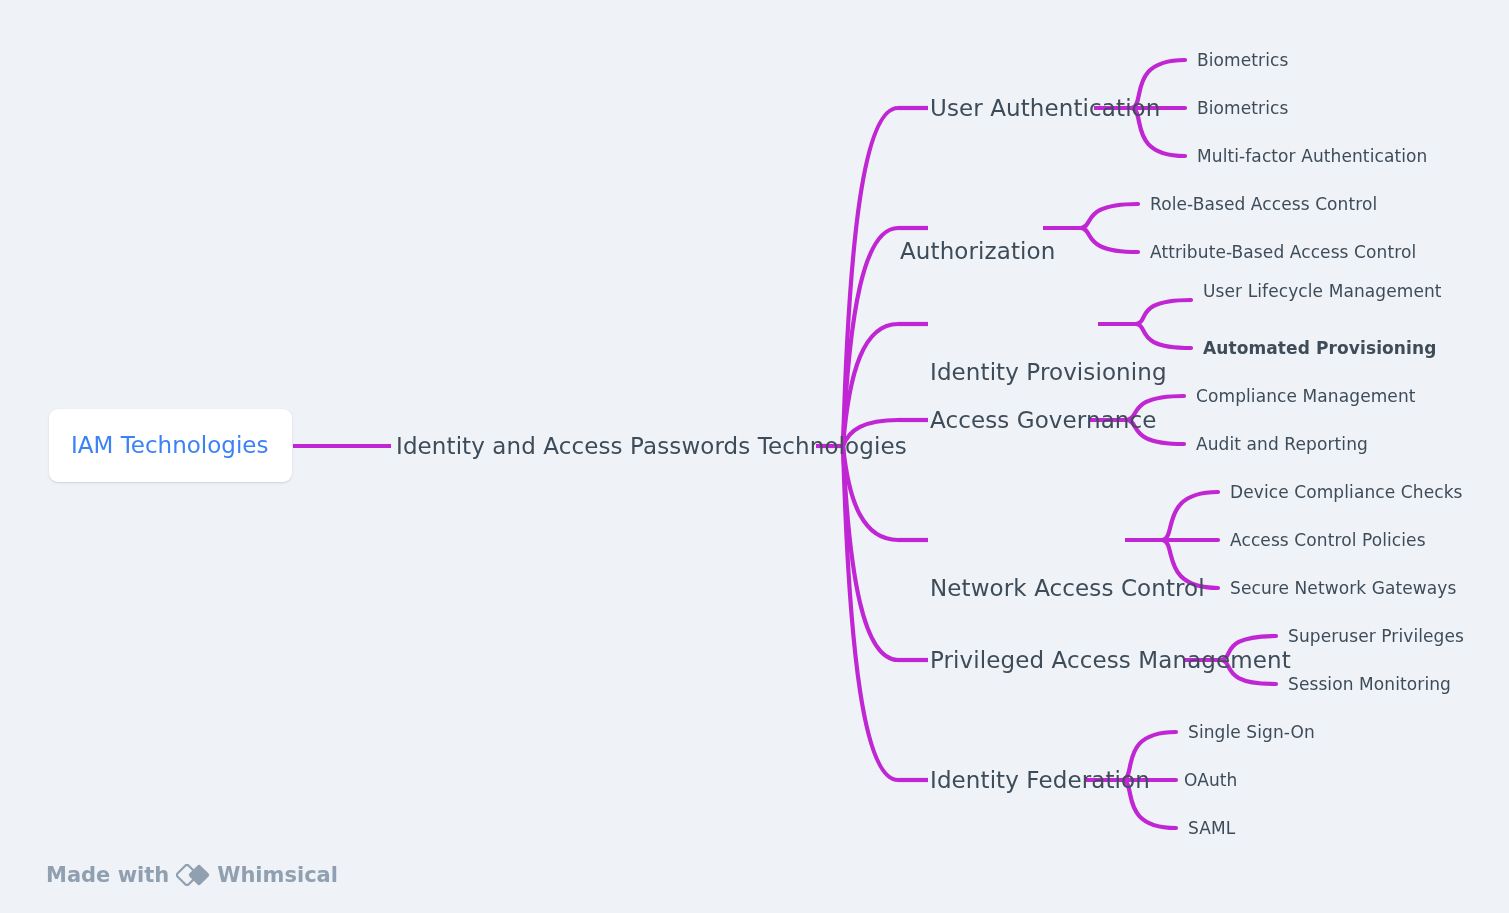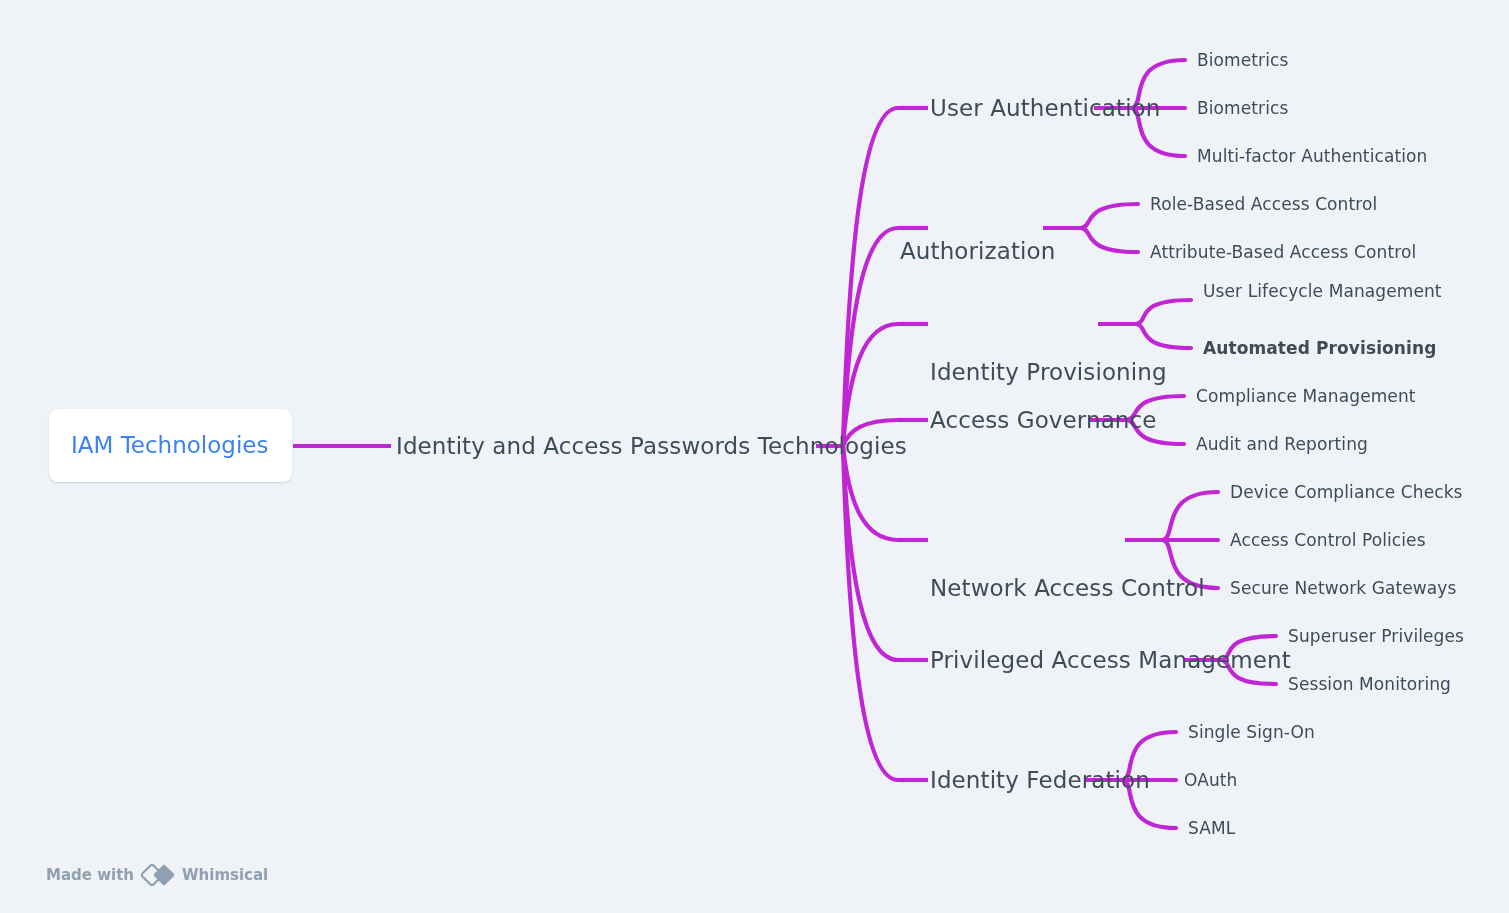--- a/index.html
+++ b/index.html
@@ -74,21 +74,21 @@
     white-space: nowrap;
   }
   .watermark {
     position: absolute;
     left: 46px;
     top: 864px;
     display: flex;
     align-items: center;
     gap: 7px;
     color: #90a0b0;
-    font-size: 15px;
+    font-size: 21px;
     font-weight: bold;
     line-height: 1;
     user-select: none;
   }
   .watermark-logo {
     display: block;
   }
 </style>
 </head>
 <body>

